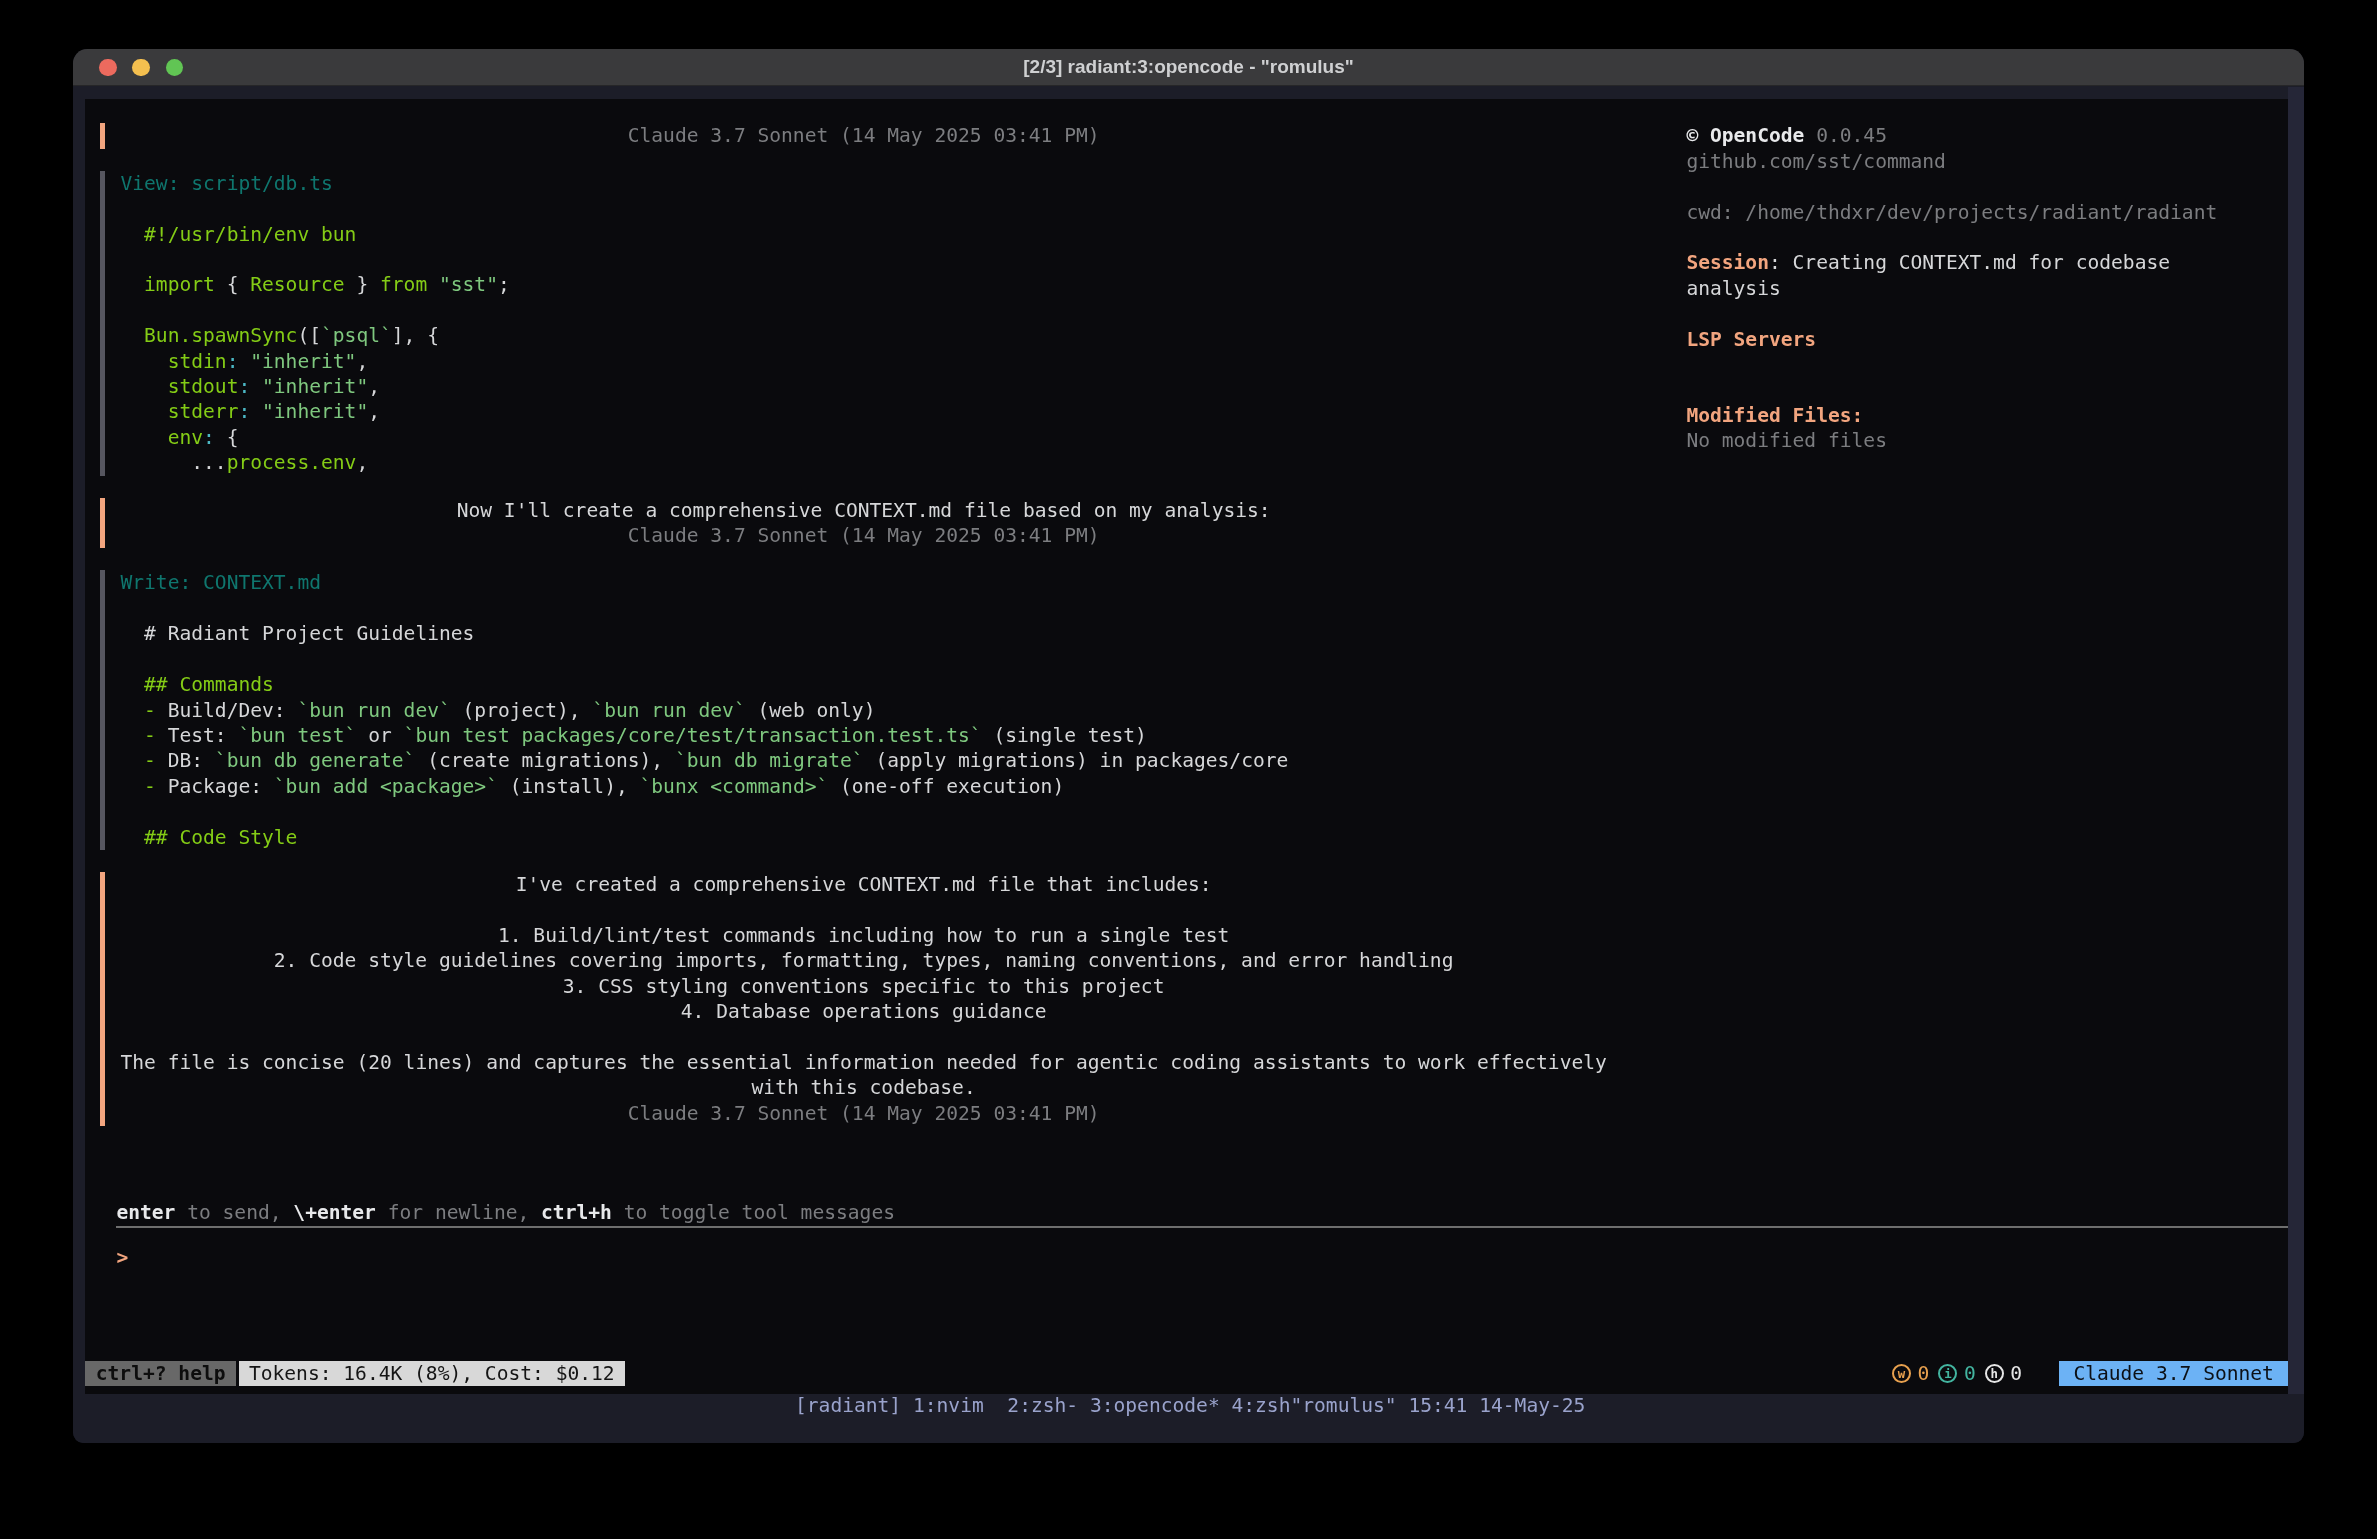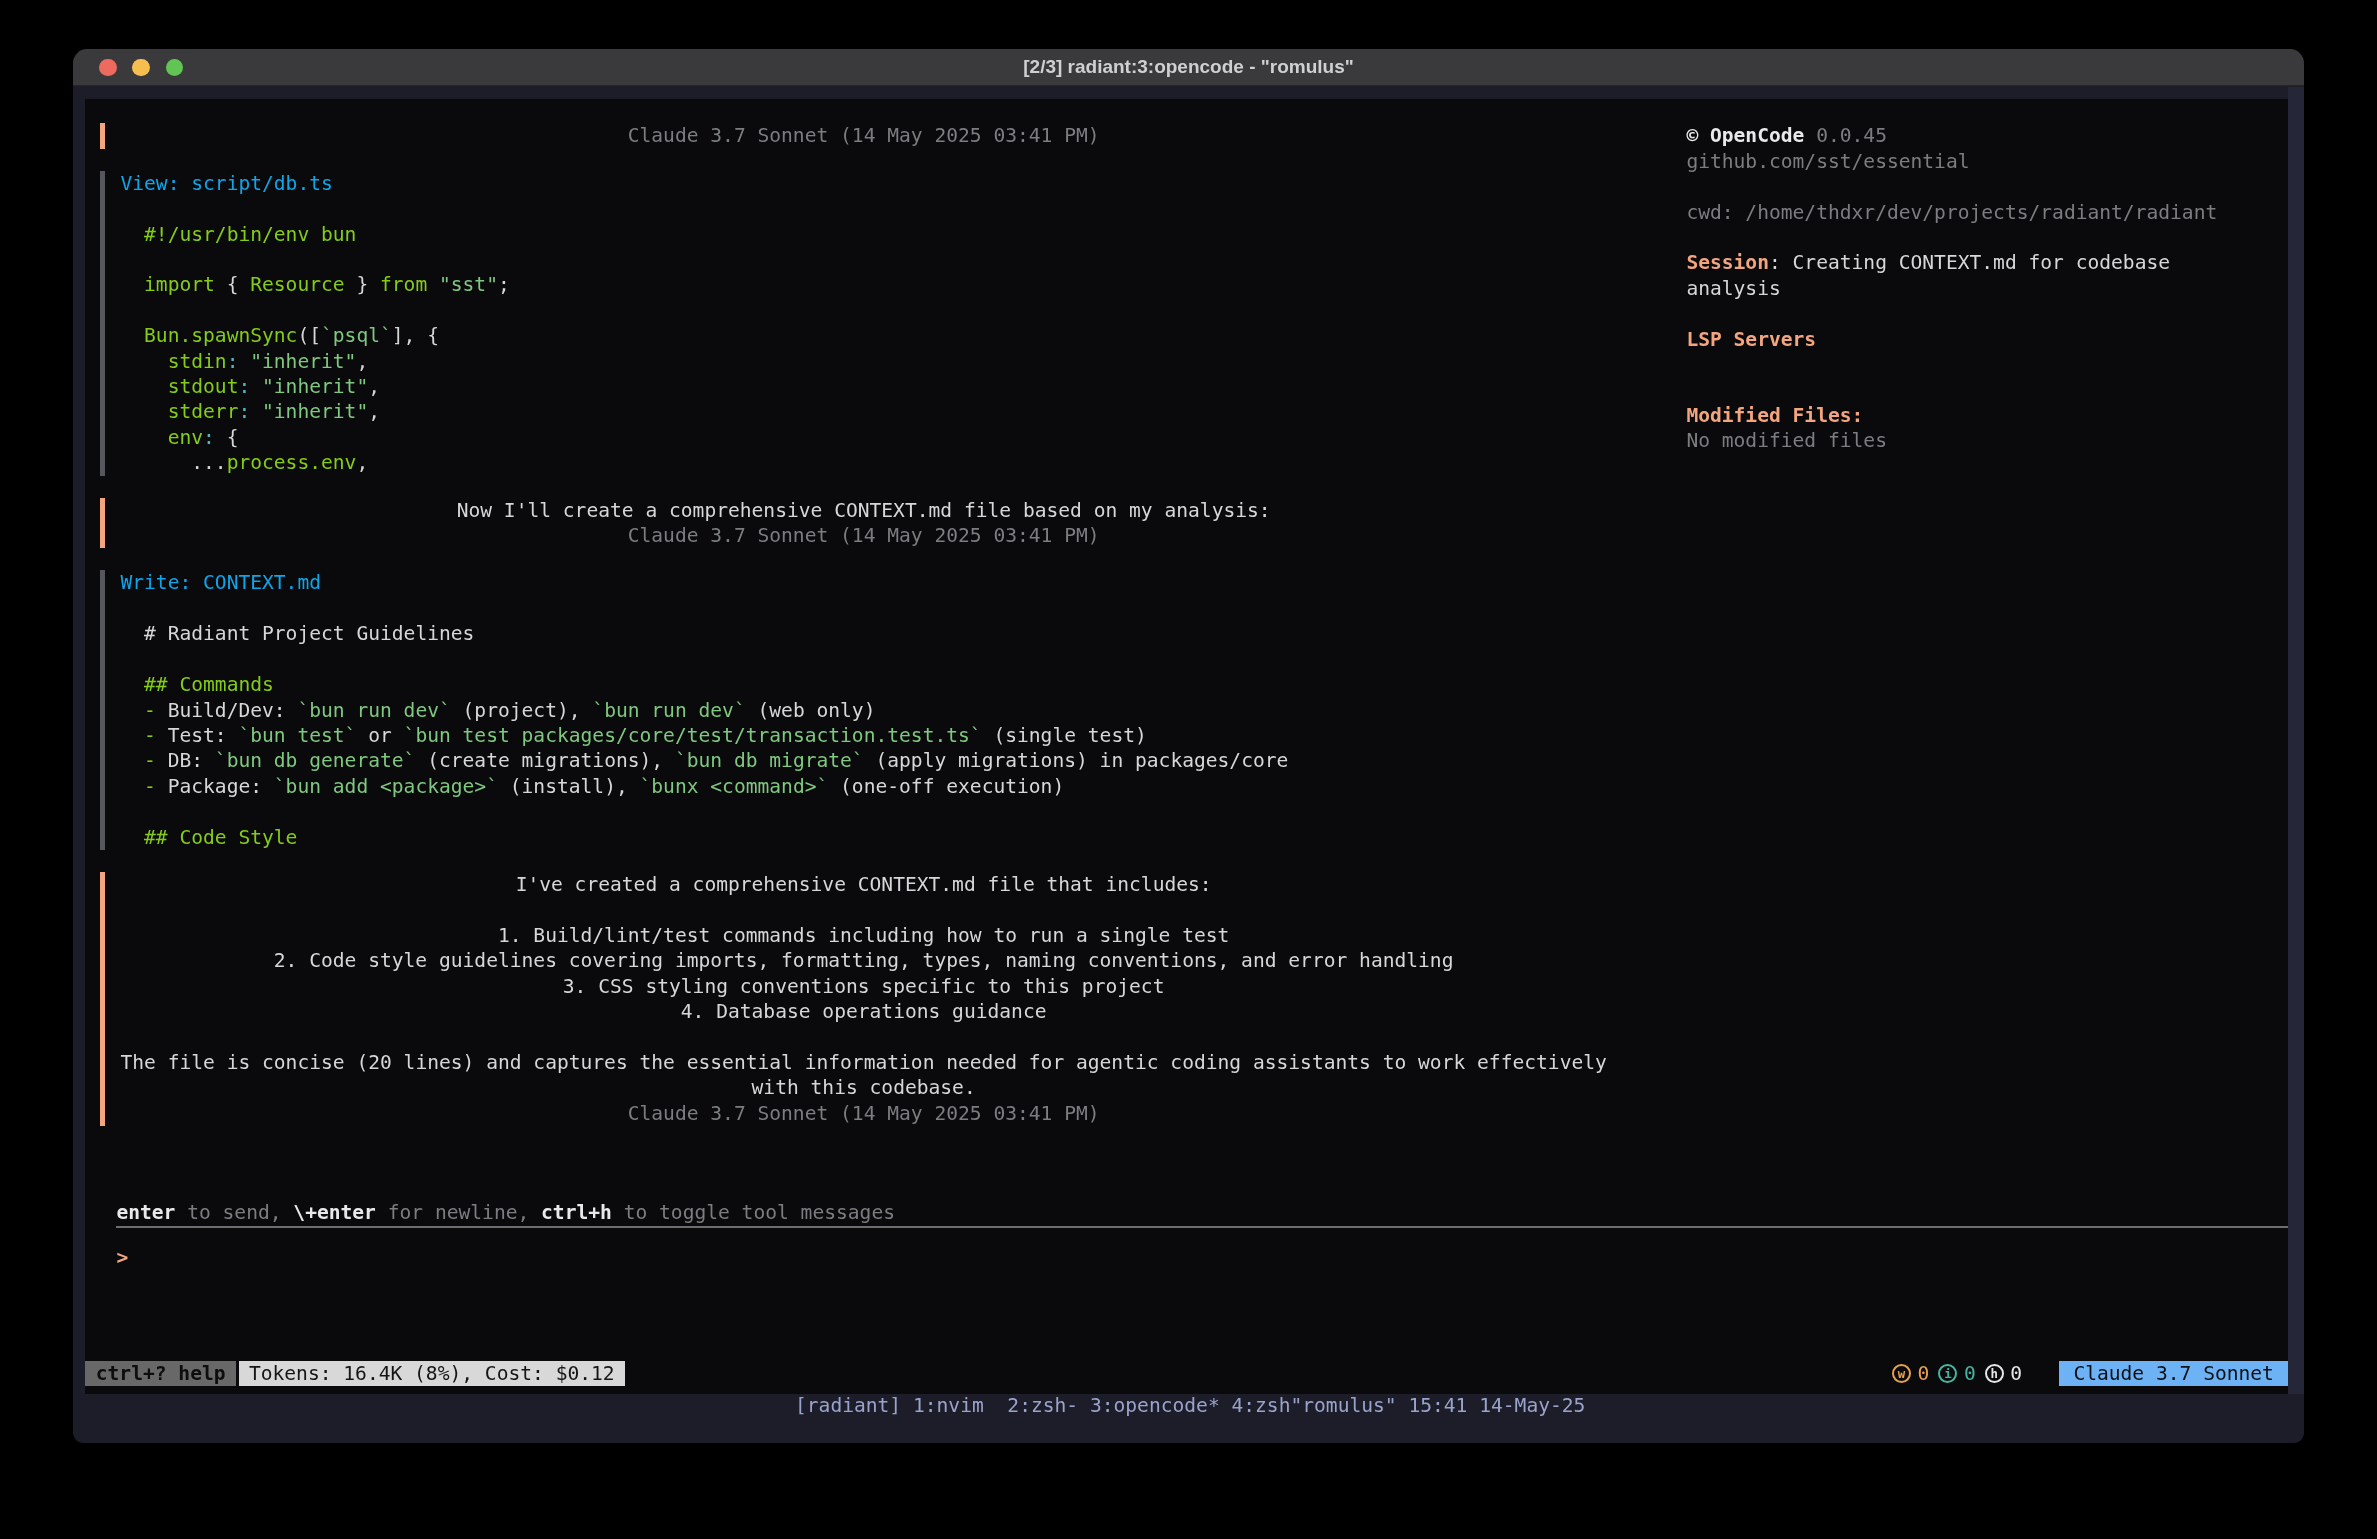--- a/index.html
+++ b/index.html
@@ -33,21 +33,21 @@
 
   .chat { position:absolute; left:14.4px; top:24px; }
   .block { border-left:5.9px solid #56565f; padding-left:15.7px; margin-bottom:22px; }
   .block.accent { border-color:#f2a57f;text-align:center; }
   .line { white-space:pre; min-height:25.4px; }
 
   
   .t-w  { color:#d6d7d9; }
   .t-wb { color:#e8e9eb; font-weight:bold; }
   .t-g  { color:#7c7d80; }
-  .t-gl { color:#0ea5e9; }
+  .t-gl { color:#0f766e; }
   .t-ob { color:#f2a57f; font-weight:bold; }
   .t-p  { color:#84cc16; }
   .t-b  { color:#84cc16;margin-top:24px; }
   .t-gr { color:#7fc87f; }
   .t-c  { color:#4cb8c4; }
 
   .sidebar { position:absolute; left:1601px; top:24px; width:600px; }
 
   .footer { position:absolute; left:31px; right:0; top:1101px; }
   .hint { white-space:pre; }
@@ -145,21 +145,21 @@
             <div class="line"><span class="t-w">4. Database operations guidance</span></div>
             <div class="line">&nbsp;</div>
             <div class="line"><span class="t-w">The file is concise (20 lines) and captures the essential information needed for agentic coding assistants to work effectively</span></div>
             <div class="line"><span class="t-w">with this codebase.</span></div>
             <div class="line"><span class="t-g">Claude 3.7 Sonnet (14 May 2025 03:41 PM)</span></div>
           </div>
       </div>
 
       <div class="sidebar">
           <div class="line"><span class="t-wb">© OpenCode</span><span class="t-g"> 0.0.45</span></div>
-          <div class="line"><span class="t-g">github.com/sst/essential</span></div>
+          <div class="line"><span class="t-g">github.com/sst/command</span></div>
           <div class="line">&nbsp;</div>
           <div class="line"><span class="t-g">cwd: /home/thdxr/dev/projects/radiant/radiant</span></div>
           <div class="line">&nbsp;</div>
           <div class="line"><span class="t-ob">Session</span><span class="t-w">: Creating CONTEXT.md for codebase</span></div>
           <div class="line"><span class="t-w">analysis</span></div>
           <div class="line">&nbsp;</div>
           <div class="line"><span class="t-ob">LSP Servers</span></div>
           <div class="line">&nbsp;</div>
           <div class="line">&nbsp;</div>
           <div class="line"><span class="t-ob">Modified Files:</span></div>

